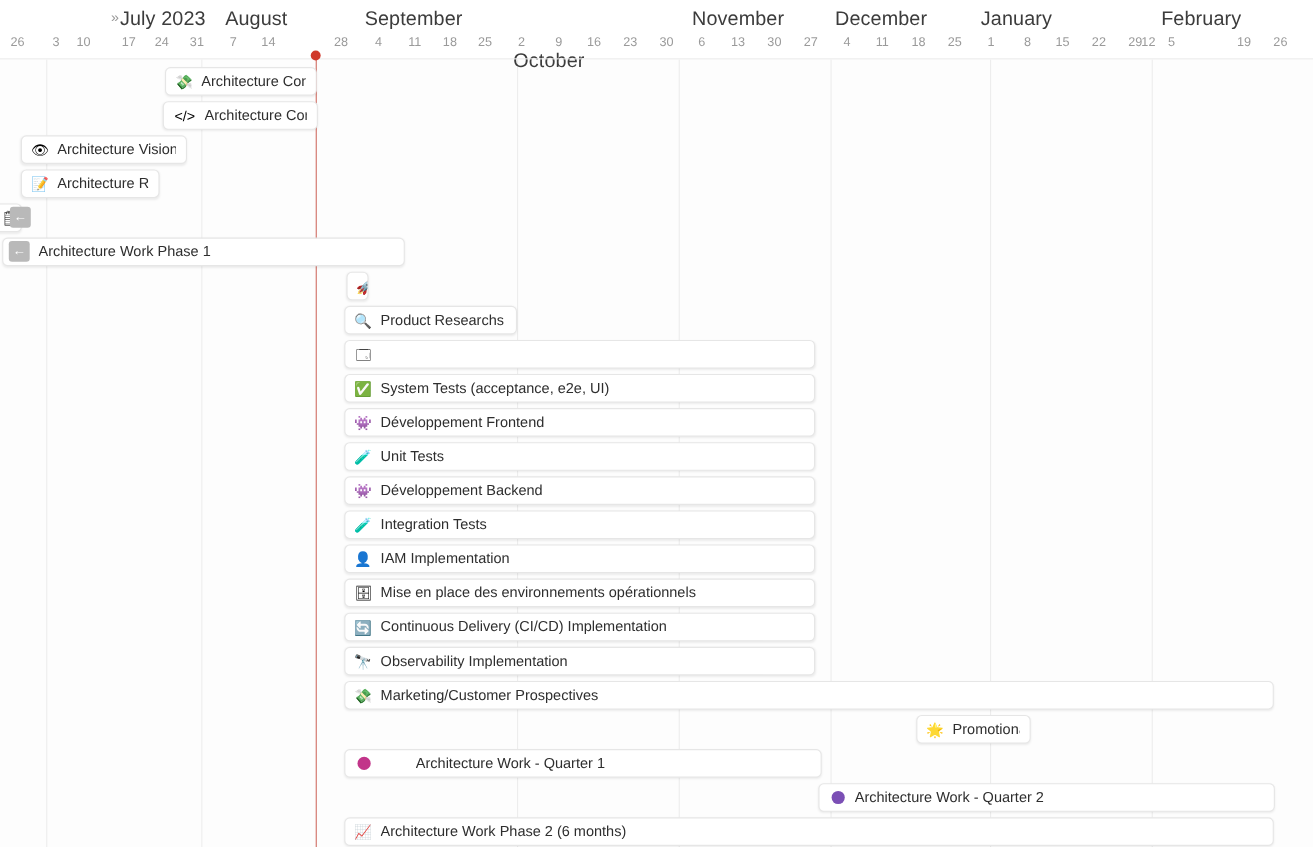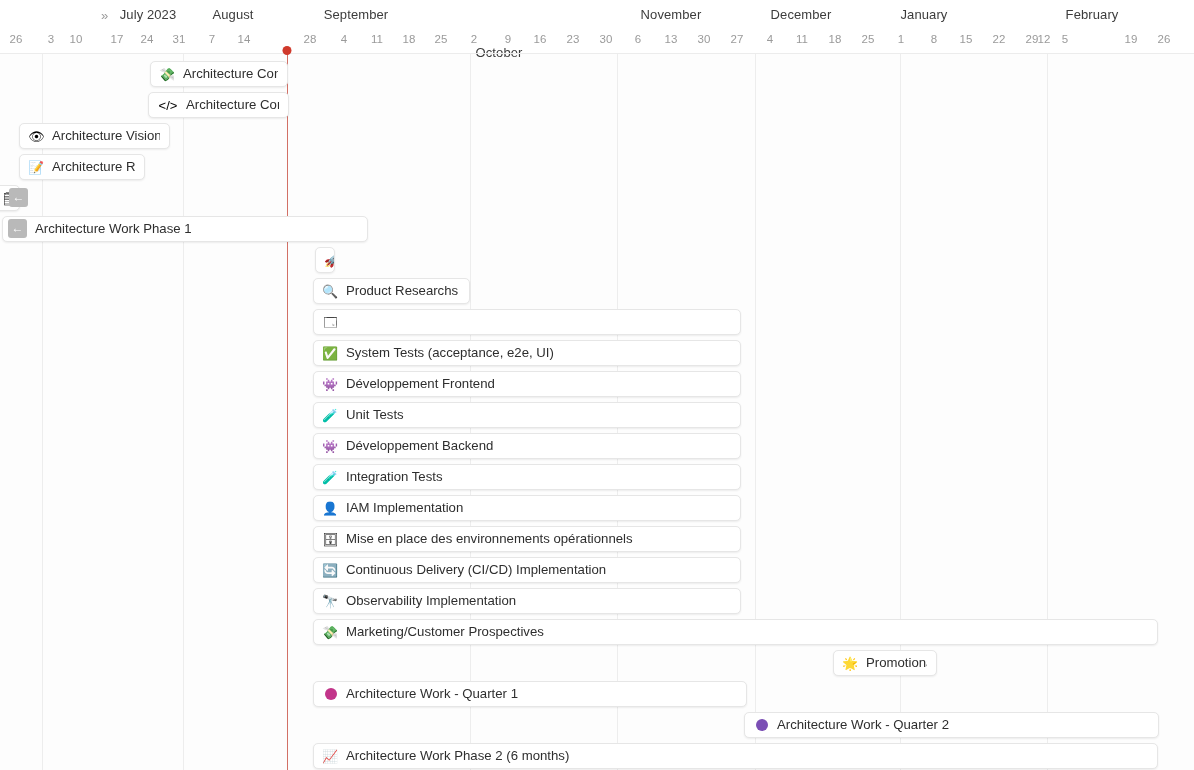--- a/index.html
+++ b/index.html
@@ -25,21 +25,21 @@
     position: absolute;
     left: 0; top: 0;
     width: 1194px;
     height: 54px;
     background: #ffffff;
     z-index: 30;
   }
   .month-label {
     position: absolute;
     top: 7px;
-    font-size: 13px;
+    font-size: 18px;
     color: #3c3c3c;
     white-space: nowrap;
     transform: translateX(-50%);
     letter-spacing: 0.1px;
   }
   .month-label.first {
     color: #3c3c3c;
   }
   .chev-prev {
     position: absolute;
@@ -167,21 +167,21 @@
       <div class="vgrid" style="left: 900px;"></div>
       <div class="vgrid" style="left: 1047px;"></div>
       <div id="today-line" style="left: 287px;"></div>
     </div>
 
   <div id="timeline-header">
     <div class="chev-prev" style="left:104px">»</div>
     <div id="months-row">
         <div class="month-label first" style="left: 148px;">July 2023</div>
         <div class="month-label" style="left: 233px;">August</div>
-        <div class="month-label" style="left: 356px; text-align: center;">September</div>
+        <div class="month-label" style="left: 376px; text-align: center;">September</div>
         <div class="month-label" style="left: 499px; margin-top: 38px;">October</div>
         <div class="month-label" style="left: 671px;">November</div>
         <div class="month-label" style="left: 801px;">December</div>
         <div class="month-label" style="left: 924px;">January</div>
         <div class="month-label" style="left: 1092px;">February</div>
       </div>
     <div id="days-row">
         <div class="day-tick" style="left: 16px;">26</div>
         <div class="day-tick" style="left: 51px;">3</div>
         <div class="day-tick" style="left: 76px; text-align: right;">10</div>
@@ -296,21 +296,21 @@
         <span class="blabel">Observability Implementation</span>
       </div>
       <div class="bar" style="left: 313px; top: 619px; width: 845px;">
         <span class="bicon">💸</span>
         <span class="blabel">Marketing/Customer Prospectives</span>
       </div>
       <div class="bar" style="left: 833px; top: 650px; width: 104px;">
         <span class="bicon">🌟</span>
         <span class="blabel">Promotional Event</span>
       </div>
-      <div class="bar" style="left: 313px; top: 681px; width: 434px;">
+      <div class="bar" style="left: 313px; top: 681px; width: 434px; gap: 32px;">
         <span class="bicon">
           <span class="dot-marker" style="background: rgb(194, 53, 138);"></span>
         </span>
         <span class="blabel">Architecture Work - Quarter 1</span>
       </div>
       <div class="bar" style="left: 744px; top: 712px; width: 415px;">
         <span class="bicon">
           <span class="dot-marker" style="background: rgb(123, 79, 181);"></span>
         </span>
         <span class="blabel">Architecture Work - Quarter 2</span>

